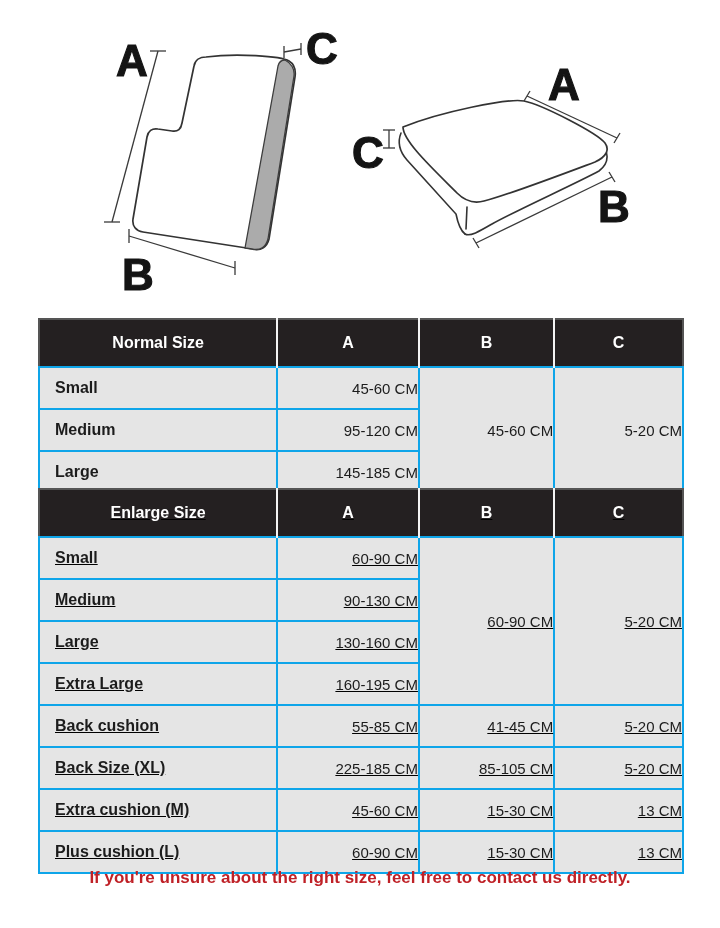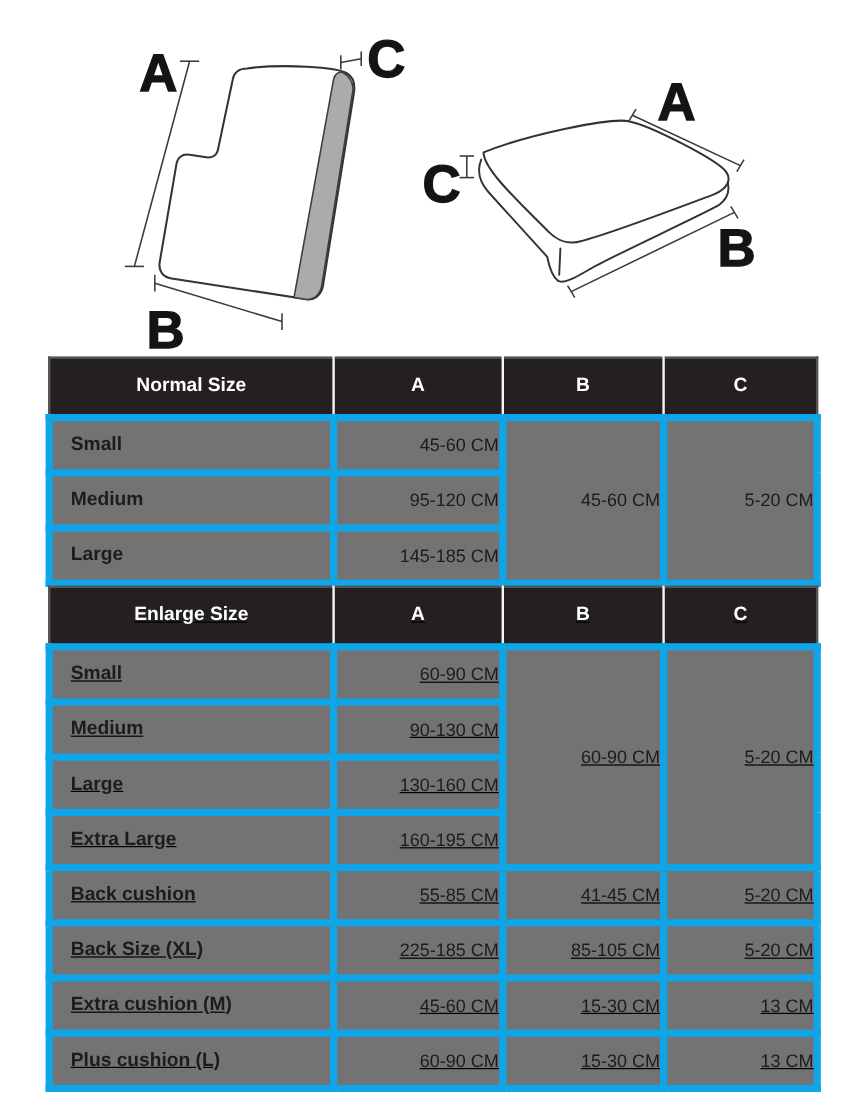--- a/index.html
+++ b/index.html
@@ -18,33 +18,33 @@
     font-family:"Liberation Sans", sans-serif; font-size:44px; font-weight:bold;
     fill:#141414; stroke:#141414; stroke-width:1.1;
   }
 
   
   table.size-table {
     position:absolute; left:38px; width:646px;
     border-collapse:collapse; table-layout:fixed;
     border:2px solid #555555;
   }
-  #table-normal { top:297px; }
+  #table-normal { top:318px; }
   #table-enlarge { top:488px;text-decoration:underline; }
   .size-table col.c-label { width:37%; }
   .size-table col.c-a { width:22%; }
   .size-table col.c-b { width:21%; }
   .size-table col.c-c { width:20%; }
   .size-table th {
     background:#242021; color:#ffffff; font-size:16px; font-weight:bold;
     height:44px; text-align:center; border-left:2px solid #f4f4f4;
   }
   .size-table th:first-child { border-left:none; }
   .size-table td {
-    border:6px solid #0ea5e9; height:38px; background:#737373;
+    border:2px solid #0ea5e9; height:38px; background:#e5e5e5;
     font-size:15px; color:#1c1c1c; vertical-align:middle;
   }
   .size-table td.row-label {
     font-weight:bold; font-size:16px; text-align:left; padding-left:15px;
   }
   .size-table td.val { text-align:right; padding-right:0; }
 
   
   .note {
     position:absolute; left:0; top:868px; width:720px;
@@ -202,14 +202,15 @@
       </tr>
       <tr>
         <td class="row-label">Plus cushion (L)</td>
         <td class="val">60-90 CM</td>
         <td class="val">15-30 CM</td>
         <td class="val">13 CM</td>
       </tr>
     </tbody>
   </table>
 
+  <div class="note">If you're unsure about the right size, feel free to contact us directly.</div>
 
 </div>
 
 </body></html>

